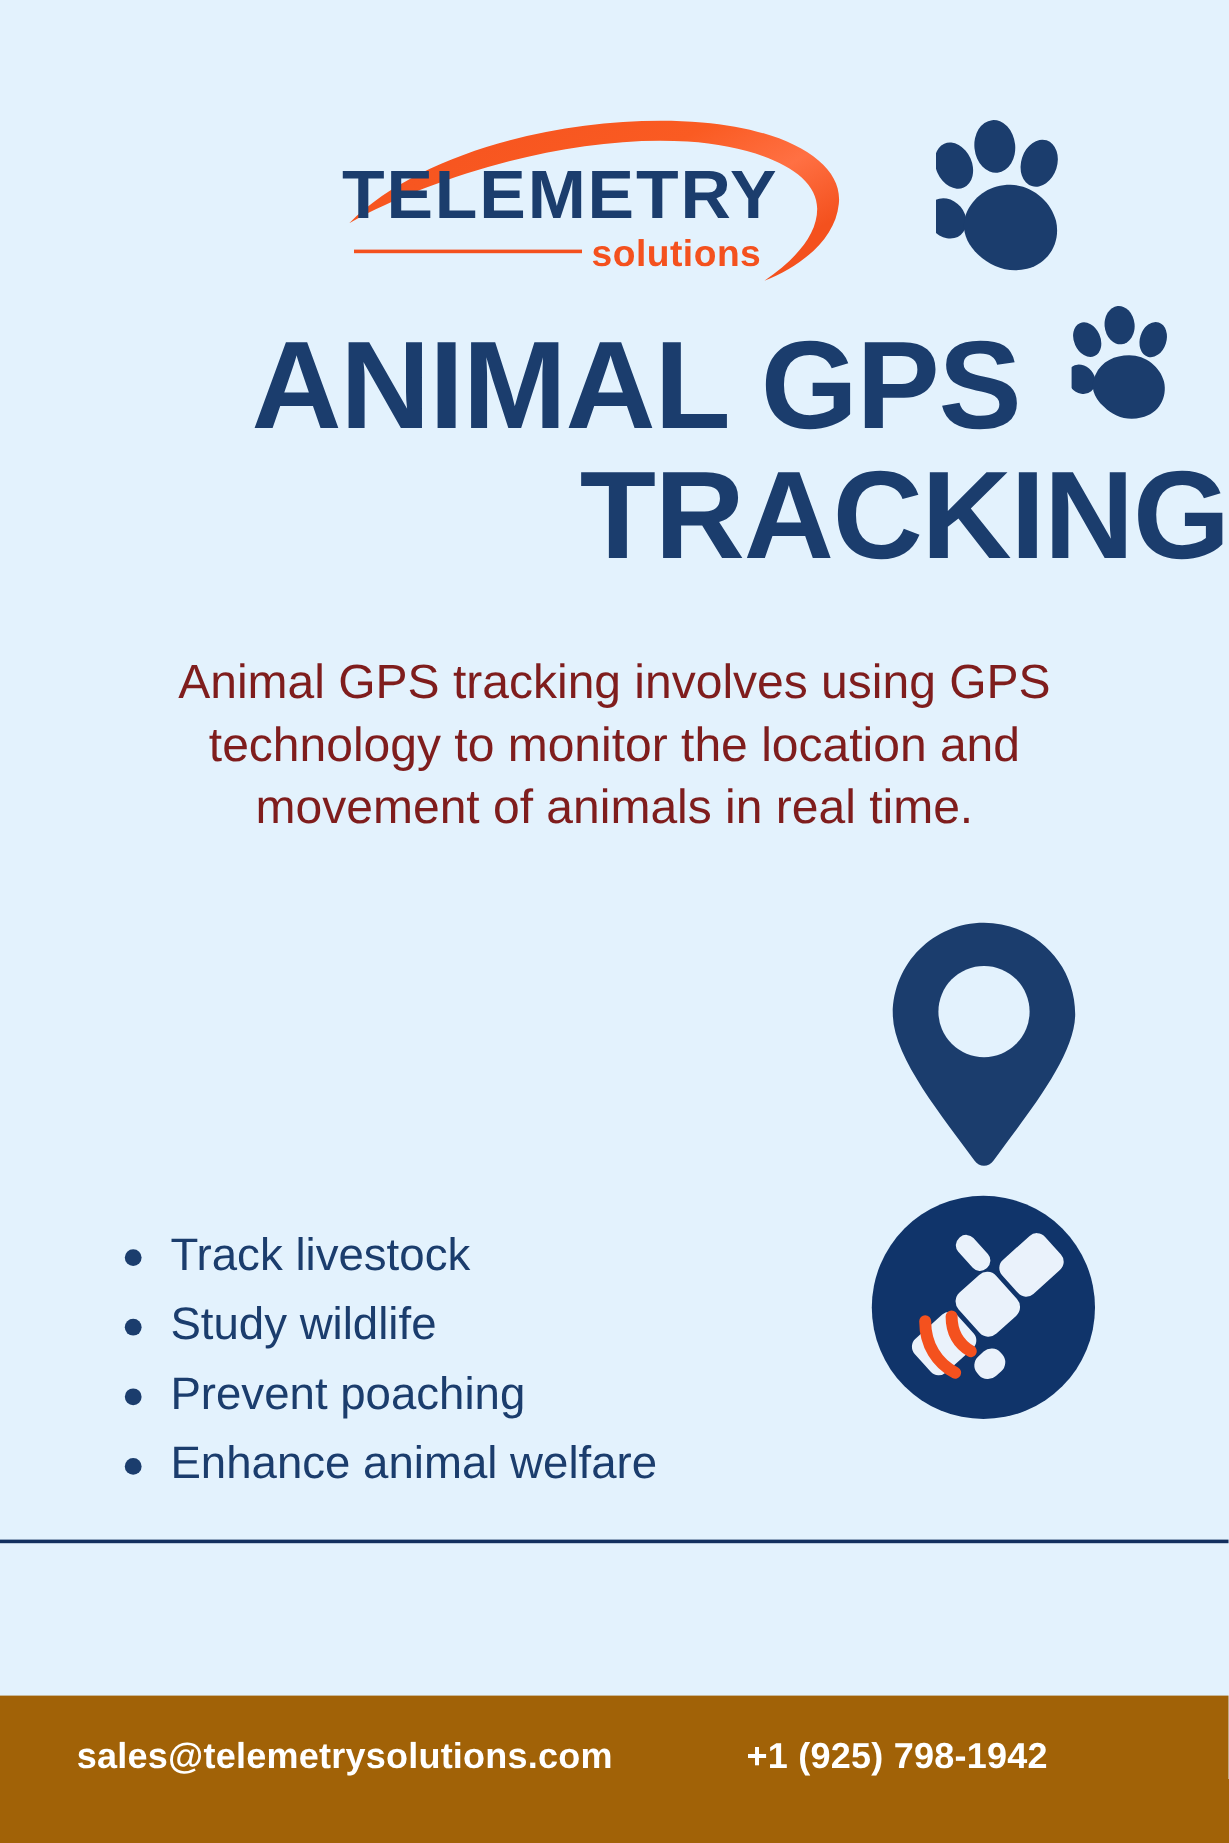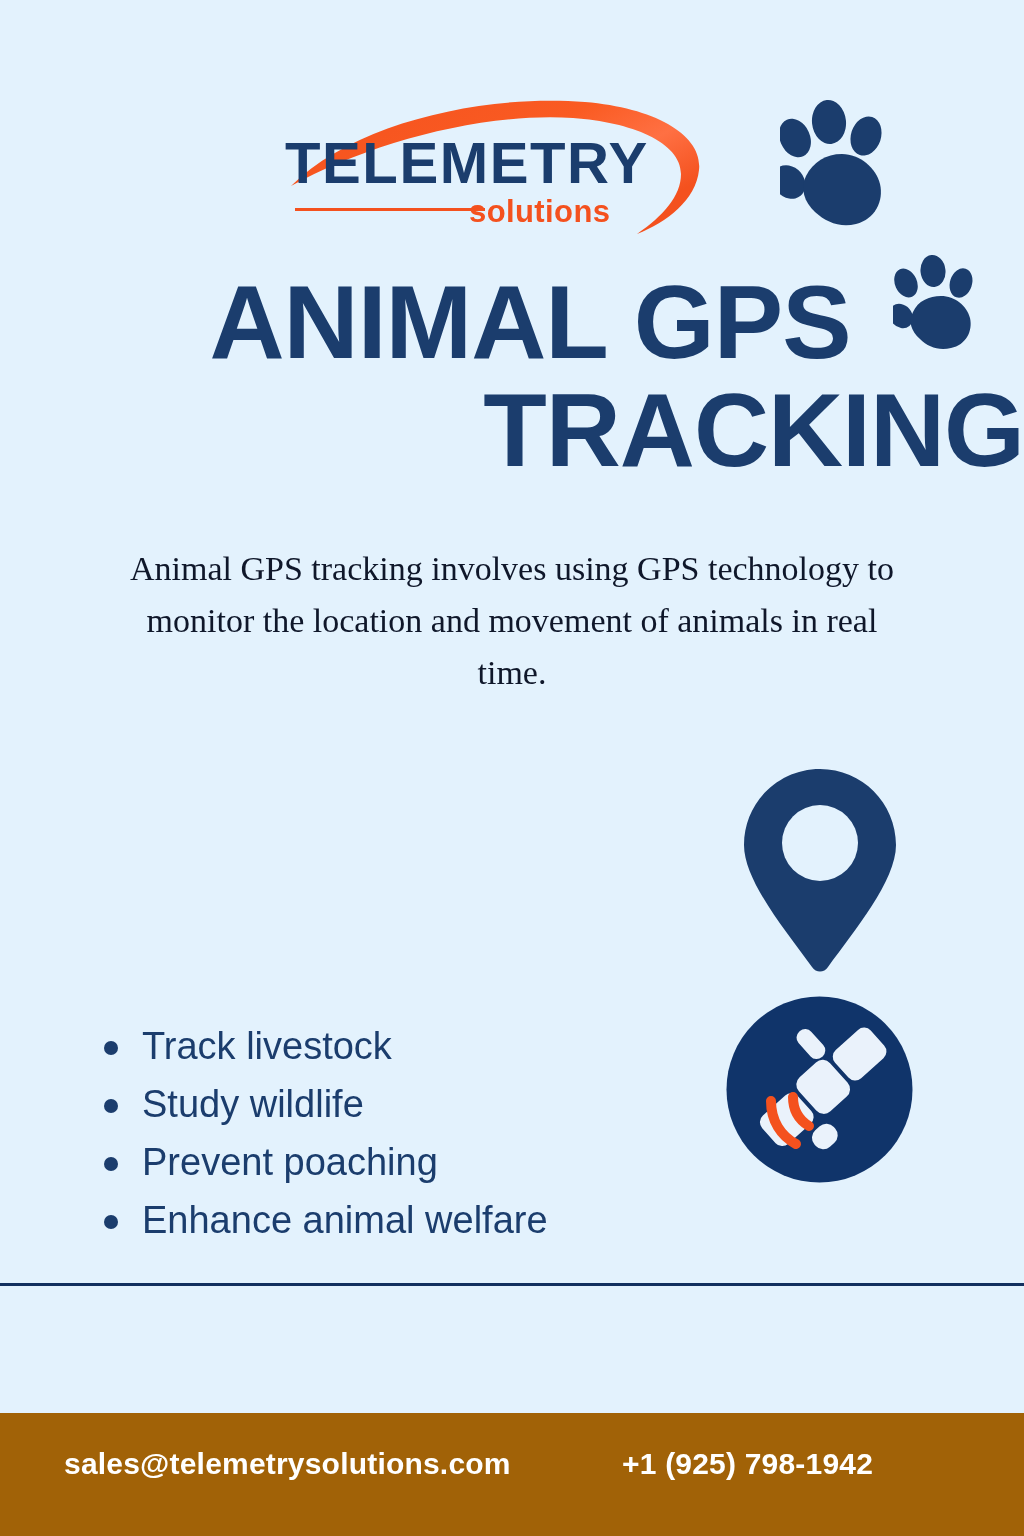--- a/index.html
+++ b/index.html
@@ -49,21 +49,21 @@
     line-height: 58px;
     font-weight: 700;
     letter-spacing: 1.5px;
     color: #1b3d6d;
     white-space: nowrap;
     transform: scaleX(1.02);
     transform-origin: left center;
   }
   .logo-sub {
     position: absolute;
-    left: 184px;
+    left: 208px;
     top: 100px;
     font-size: 31px;
     line-height: 32px;
     font-weight: 700;
     color: #f4511e;
     letter-spacing: 0.4px;
     white-space: nowrap;
   }
   .logo-underline {
     position: absolute;
@@ -98,25 +98,24 @@
   .headline .l1 { display: block; padding-left: 0px; }
   .headline .l2 { display: block; text-align: right; }
 
   
   .intro {
     position: absolute;
     left: 112px;
     top: 543px;
     width: 800px;
     text-align: center;
-    color: #0f172a;
-    font-size: 34px;
+    color: #7f1d1d;
+    font-size: 40px;
     line-height: 52px;
     font-weight: 400;
-    font-family: Liberation Serif, serif;
   }
 
   
   .map-pin {
     position: absolute;
     left: 740px;
     top: 765px;
     width: 160px;
     height: 210px;
   }

